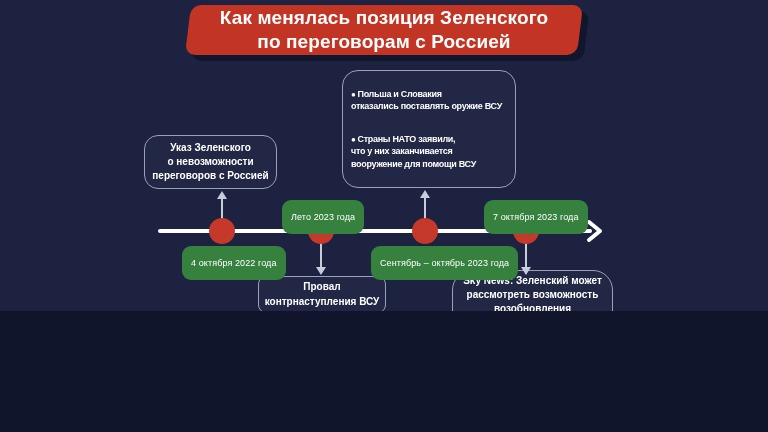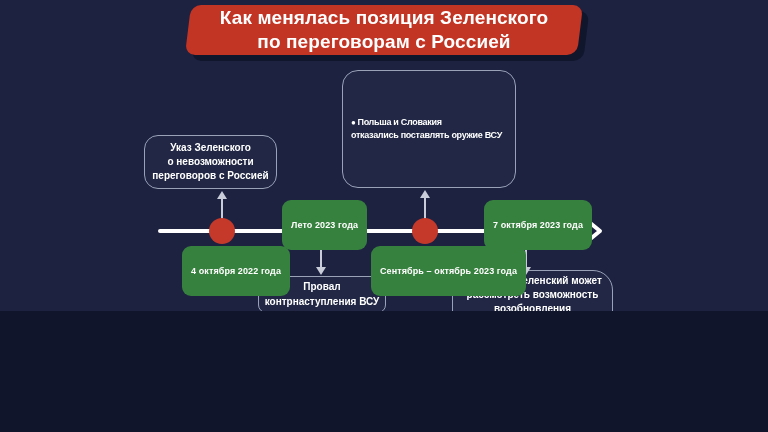--- a/index.html
+++ b/index.html
@@ -57,22 +57,22 @@
   .arrow-down{
     position:absolute;width:0;height:0;
     border-left:5px solid transparent;border-right:5px solid transparent;
     border-top:8px solid #c9cdd9;
   }
   #ah-1{left:217px;top:191px;} #ah-3{left:420px;top:190px;}
   #ah-2{left:316px;top:267px;} #ah-4{left:521px;top:267px;}
   
   .pill{
     position:absolute;height:18px;display:inline-flex;align-items:center;
-    background:#37813e;border-radius:9px;padding:16px 9px;
-    font-size:9px;font-weight:bold;white-space:nowrap;letter-spacing:.1px;
+    background:#37813e;border-radius:9px;padding:8px 9px;
+    font-size:9px;font-weight:normal;white-space:nowrap;letter-spacing:.1px;
   }
   #pill-1{left:182px;top:246px;} #pill-2{left:282px;top:200px;}
   #pill-3{left:371px;top:246px;} #pill-4{left:484px;top:200px;text-align:center;}
   
   .avatar{
     position:absolute;left:488px;top:348px;width:110px;height:110px;border-radius:50%;
     overflow:hidden;background:#e9e7e2;
   }
 </style>
 </head>
@@ -86,20 +86,23 @@
 по переговорам с Россией</div>
   </div>
 
   <div class="callout" id="box-decree">Указ Зеленского
 о невозможности
 переговоров с Россией</div>
 
   <div class="callout" id="box-reasons">
     <div class="bullet">Польша и Словакия
 отказались поставлять оружие ВСУ</div>
+    <div class="bullet">Страны НАТО заявили,
+что у них заканчивается
+вооружение для помощи ВСУ</div>
   </div>
 
   <div class="callout" id="box-counter">Провал
 контрнаступления ВСУ</div>
 
   <div class="callout" id="box-sky">Sky News: Зеленский может
 рассмотреть возможность
 возобновления
 переговоров с Россией</div>
 

